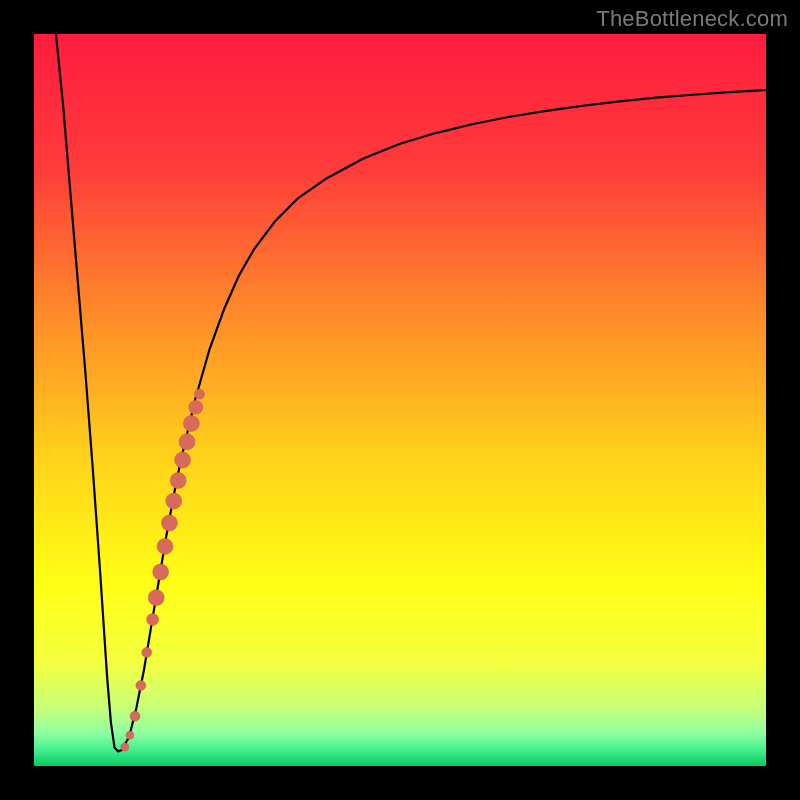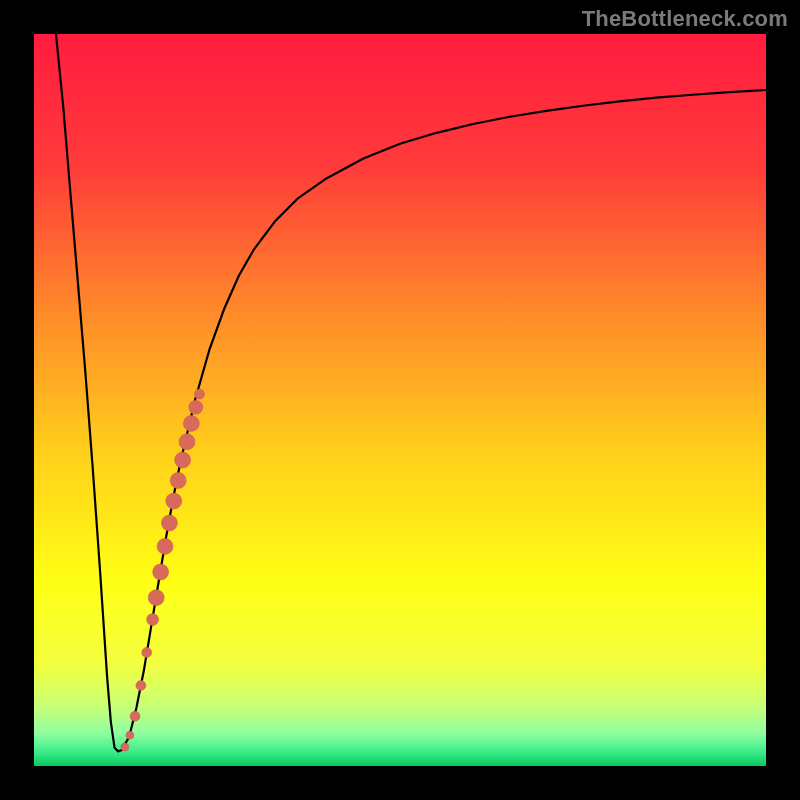--- a/index.html
+++ b/index.html
@@ -24,21 +24,21 @@
     width: 732px;
     height: 732px;
   }
   .watermark {
     position: absolute;
     top: 6px;
     right: 12px;
     color: #7a7a7a;
     font-size: 22px;
     letter-spacing: 0.2px;
-    font-weight: 700;
+    font-weight: 400;
     user-select: none;
   }
 </style>
 </head>
 <body>
 <div class="outer">
   <div class="watermark">TheBottleneck.com</div>
   <svg class="plot" viewBox="0 0 732 732" preserveAspectRatio="none">
     <defs>
       <linearGradient id="bg-grad" x1="0" y1="0" x2="0" y2="1">

